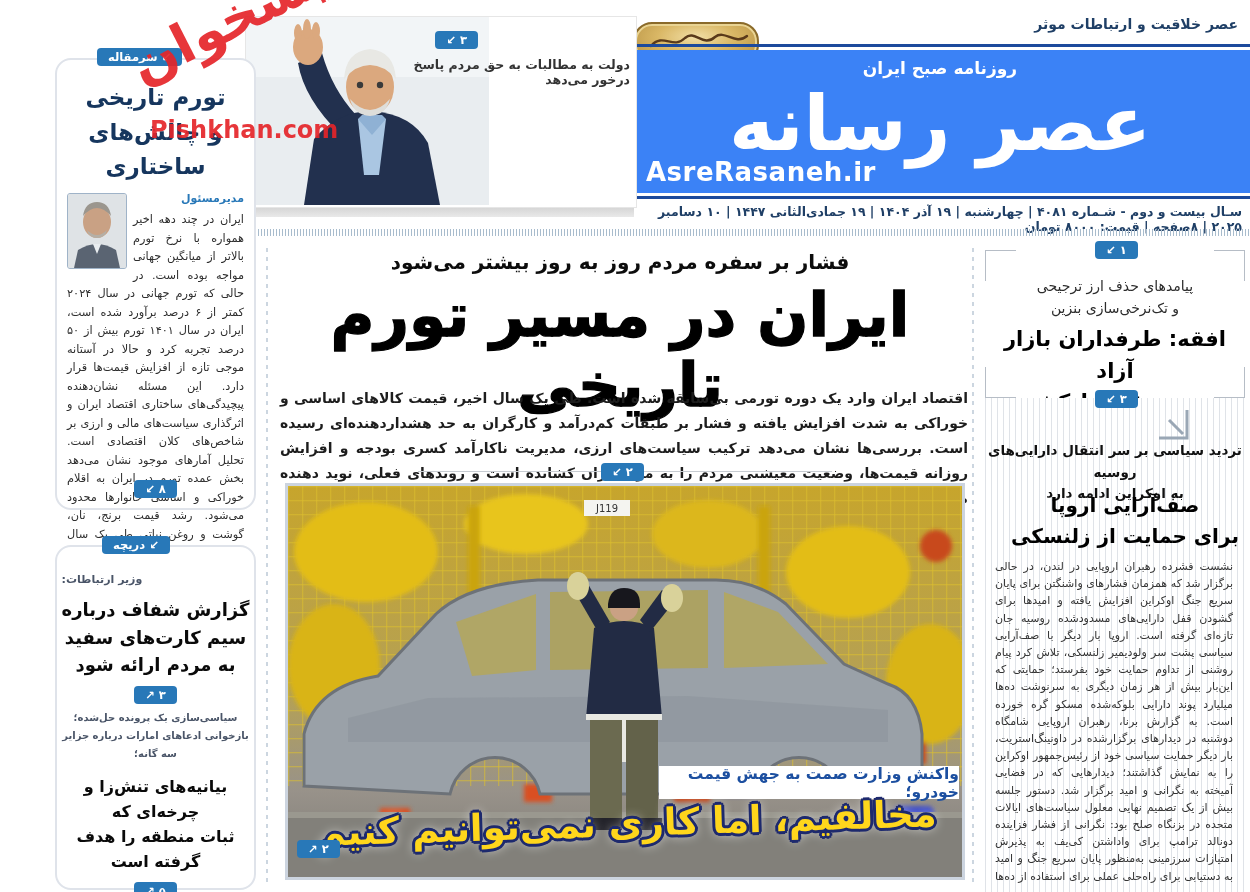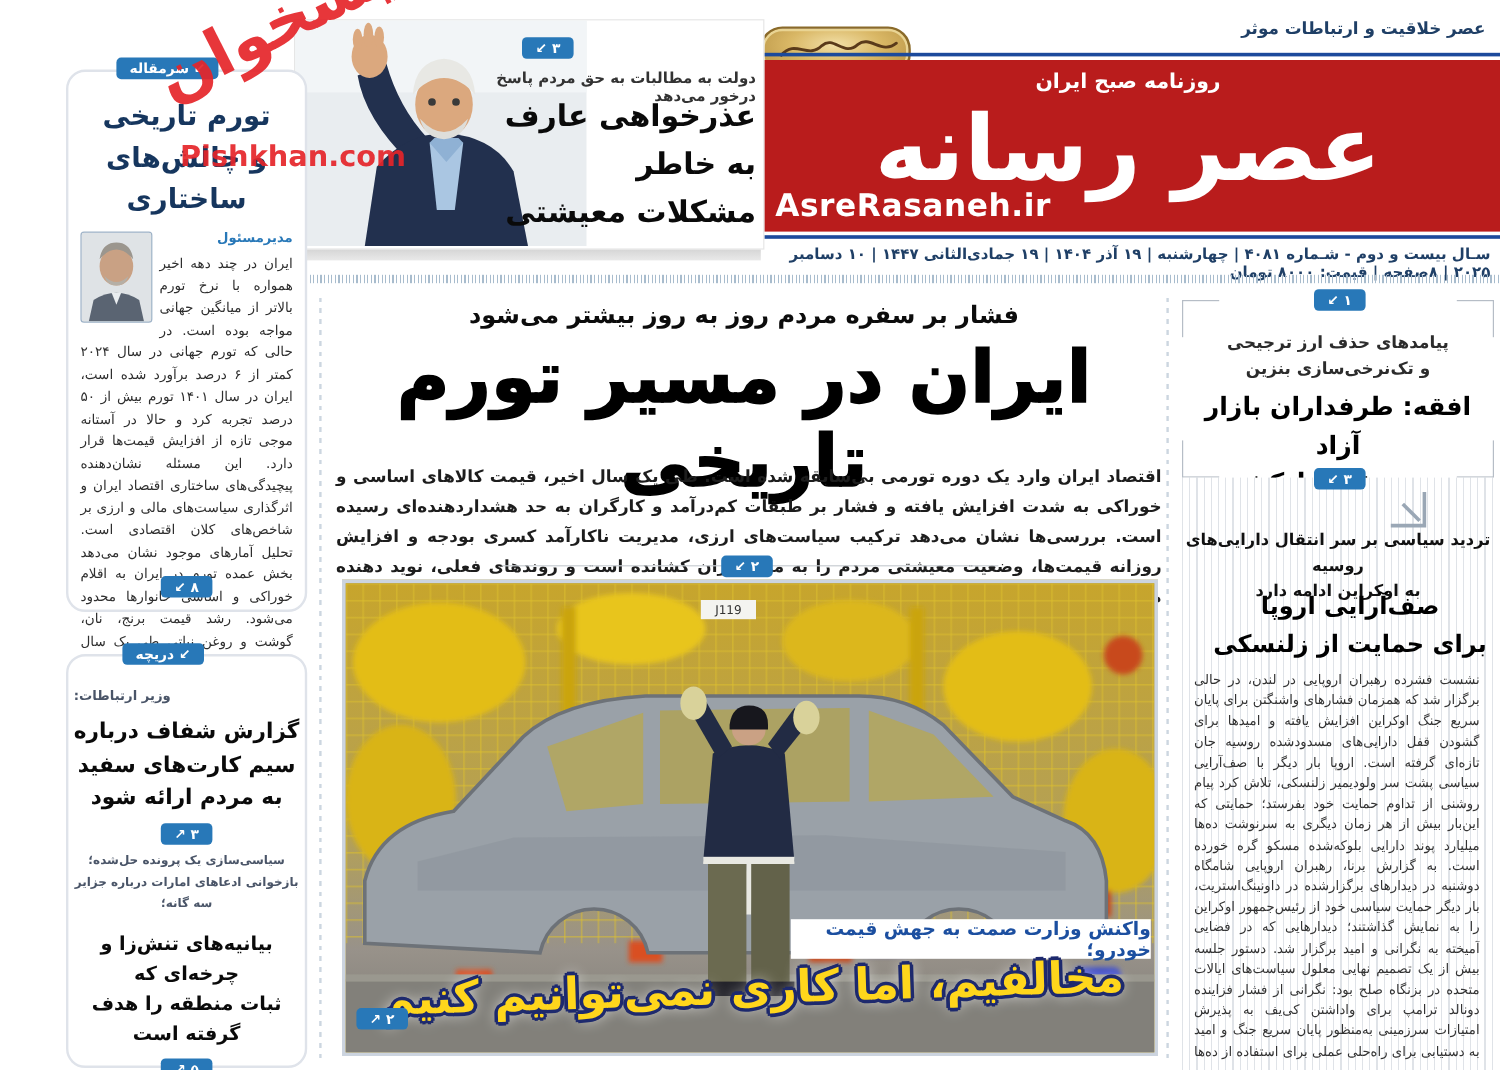--- a/index.html
+++ b/index.html
@@ -7,21 +7,21 @@
         direction:rtl;font-family:"DejaVu Sans","Liberation Sans",sans-serif;}
   .abs{position:absolute;}
   .prelines{white-space:pre-line;}
 
   
   .slogan{top:16px;right:12px;font-size:14px;font-weight:bold;color:#1f3f66;}
   .seal{left:633px;top:22px;width:122px;height:38px;border-radius:19px;
         background:radial-gradient(ellipse at 50% 35%, #f2dfa6 0%, #d9b765 45%, #b08a3c 100%);
         border:2px solid #8a6a2a;box-shadow:inset 0 0 0 2px #e9d493;}
   .mast-line-top{left:630px;top:44px;width:620px;height:3px;background:#1c4a9c;}
-  .mast-box{left:630px;top:50px;width:620px;height:143px;background:#b91c1c;color:#fff;}
+  .mast-box{left:630px;top:50px;width:620px;height:143px;background:#3b82f6;color:#fff;}
   .mast-tagline{top:8px;left:0;right:0;text-align:center;font-size:17px;font-weight:bold;color:#fff;}
   .mast-title{top:26px;left:0;right:0;text-align:center;font-size:76px;font-weight:bold;color:#fff;line-height:1.25;}
   .mast-site{left:16px;bottom:6px;font-size:26px;color:#fff;direction:ltr;font-weight:bold;letter-spacing:.5px;}
   .mast-line-bottom{left:630px;top:196px;width:620px;height:3px;background:#1c4a9c;}
   .dateline{top:204px;right:8px;width:615px;text-align:right;font-size:12.5px;font-weight:bold;color:#1f3f66;}
   .dotsep{left:243px;top:229px;right:0;height:7px;
           background:repeating-linear-gradient(90deg,#a8bccd 0 1px,transparent 1px 3px);}
 
   
   .badge{display:inline-block;background:#2878b8;color:#fff;font-size:11.5px;font-weight:bold;
@@ -57,21 +57,21 @@
   .main-badge{left:601px;top:463px;}
 
   
   .r1{left:985px;top:250px;width:260px;height:148px;background:#fff;}
   .corner{position:absolute;width:30px;height:30px;border:0 solid #b6bdc6;}
   .c-tl{top:0;left:0;border-top-width:1px;border-left-width:1px;}
   .c-tr{top:0;right:0;border-top-width:1px;border-right-width:1px;}
   .c-bl{bottom:0;left:0;border-bottom-width:1px;border-left-width:1px;}
   .c-br{bottom:0;right:0;border-bottom-width:1px;border-right-width:1px;}
   .r1-badge{left:110px;top:-9px;}
-  .r1-kicker{top:26px;left:0;right:0;text-align:center;font-size:14px;font-weight:bold;color:#2c2c2c;line-height:1.55;}
+  .r1-kicker{top:26px;left:0;right:0;text-align:center;font-size:14px;font-weight:normal;color:#2c2c2c;line-height:1.55;}
   .r1-headline{top:74px;left:0;right:0;text-align:center;font-size:21px;font-weight:bold;color:#000;line-height:1.5;}
 
   .r2{left:985px;top:398px;width:260px;height:494px;box-sizing:border-box;
       background:repeating-linear-gradient(90deg,rgba(150,162,178,.30) 0 1px,transparent 1px 6px),#fff;}
   .r2-badge{left:110px;top:-8px;}
   .r2-kicker{top:42px;left:0;right:0;text-align:center;font-size:13.5px;font-weight:bold;color:#111;line-height:1.6;}
   .r2-headline{top:92px;left:0;right:0;text-align:center;font-size:20px;font-weight:bold;color:#000;line-height:1.55;margin-left:20px;}
   .r2-body{top:160px;left:10px;right:12px;bottom:6px;font-size:11px;line-height:17.2px;
            text-align:justify;color:#333;overflow:hidden;}
 
@@ -143,23 +143,20 @@
 
         <ellipse cx="124" cy="70" rx="24" ry="28" fill="#dba87e"></ellipse>
         <path d="M98 62 Q 100 34 124 32 Q 148 34 150 62 Q 138 48 124 48 Q 110 48 98 62 Z" fill="#e8e8e4"></path>
         <path d="M104 82 Q 124 104 144 82 Q 140 98 124 99 Q 108 98 104 82 Z" fill="#dededa"></path>
         <circle cx="114" cy="68" r="3.2" fill="#3a3a3a"></circle>
         <circle cx="134" cy="68" r="3.2" fill="#3a3a3a"></circle>
       </svg>
     </div>
     <span class="abs badge aref-badge">۳ ↙</span>
     <div class="abs aref-kicker">دولت به مطالبات به حق مردم پاسخ درخور می‌دهد</div>
-    <div class="abs aref-headline prelines">عذرخواهی عارف
-به خاطر
-مشکلات معیشتی</div>
   </div>
   <div class="abs aref-shadow"></div>
 
   <span class="abs badge sec-badge ed-badge-pos">
     <span>↙</span>
     <span>سرمقاله</span>
   </span>
   <div class="card ed-card">
     <div class="ed-title prelines">تورم تاریخی
 و چالش‌های ساختاری</div>

